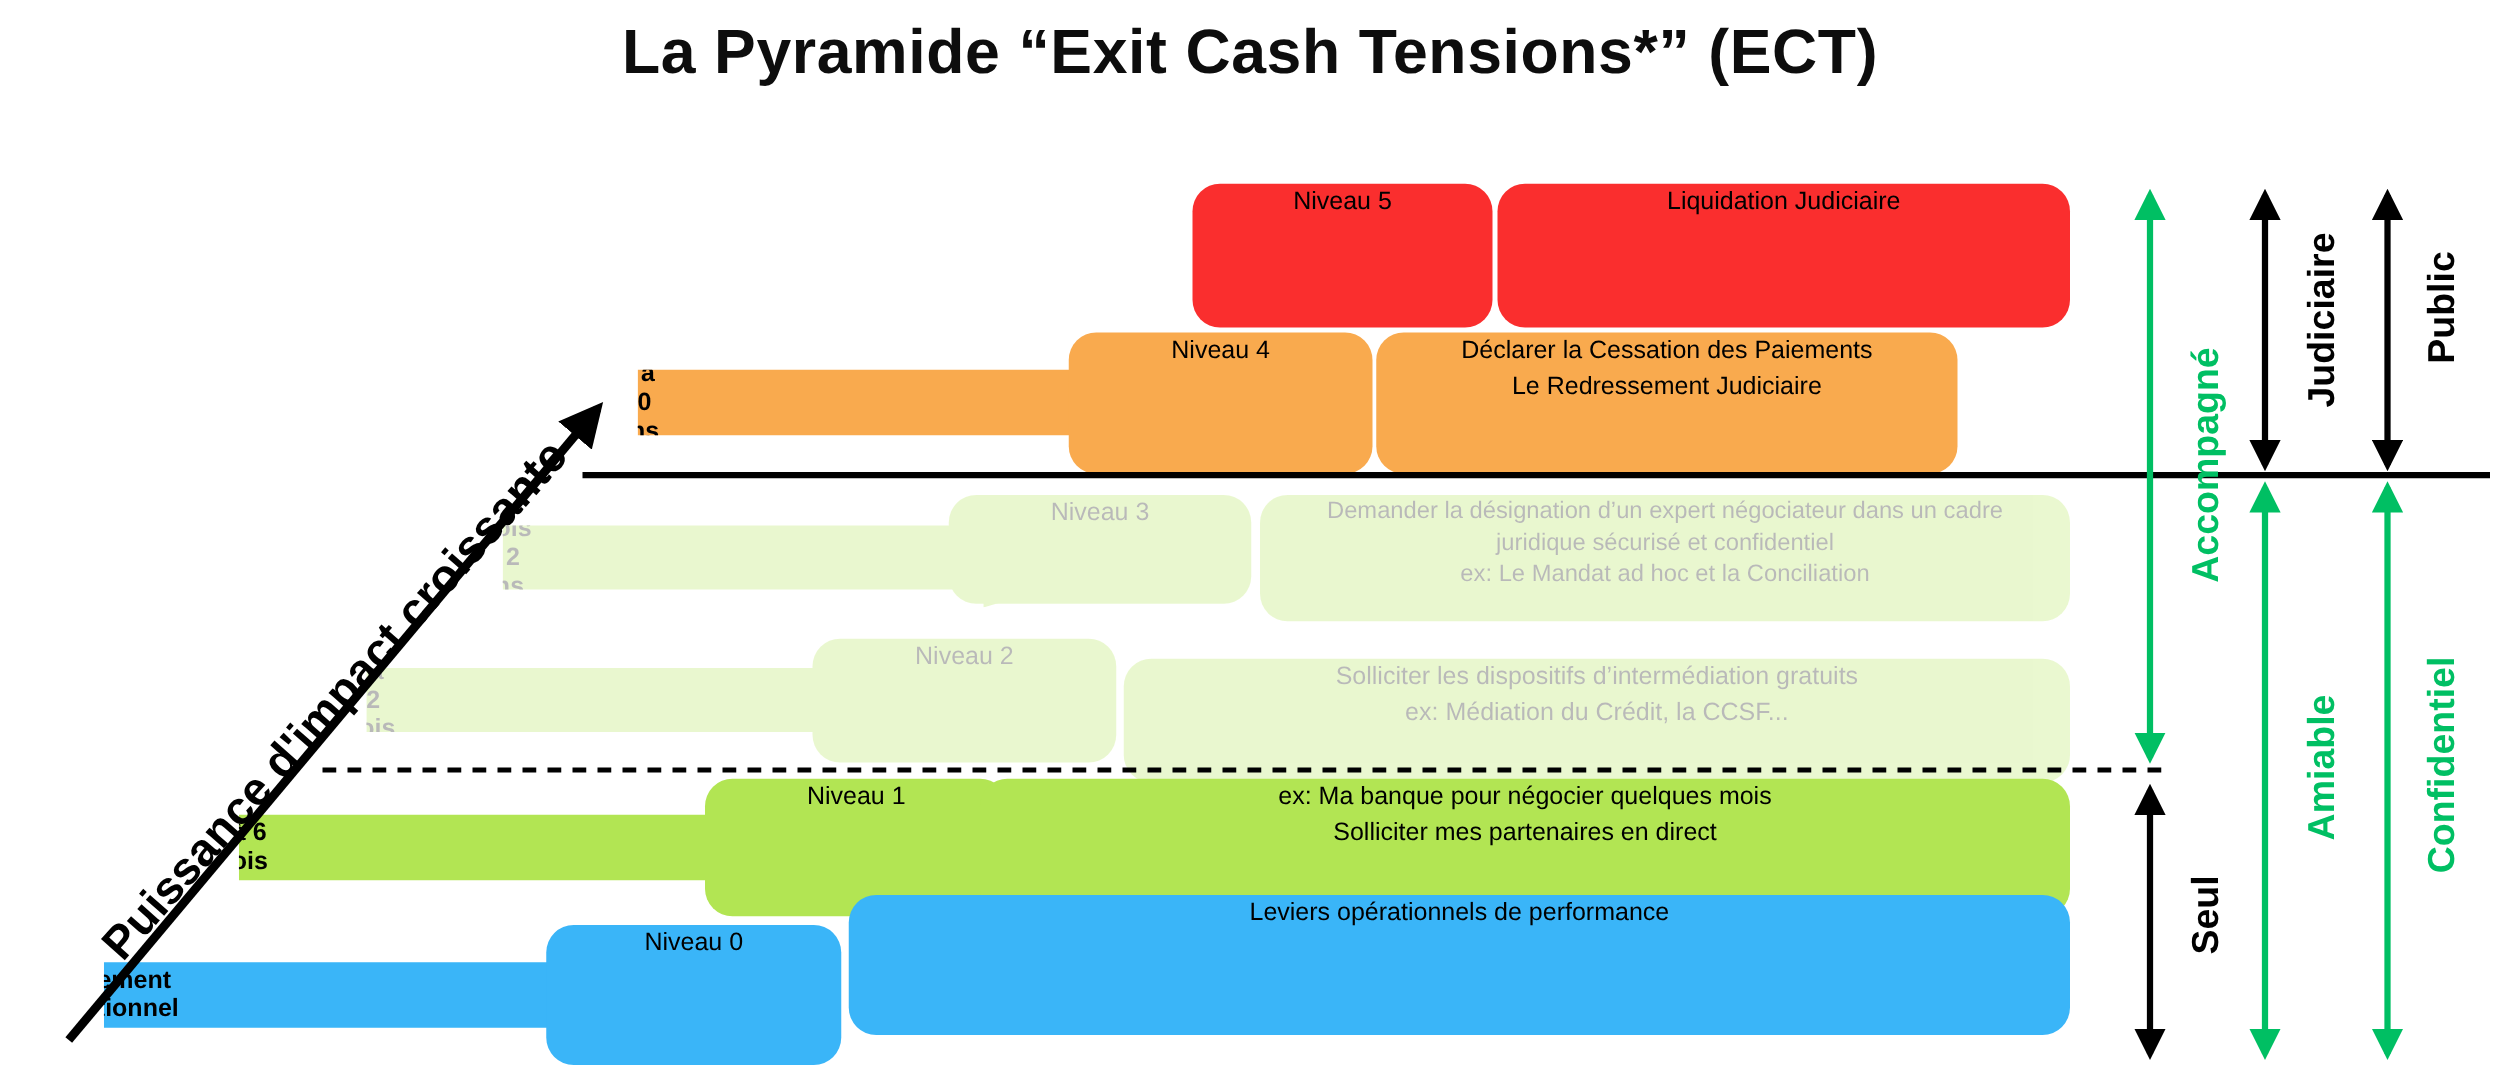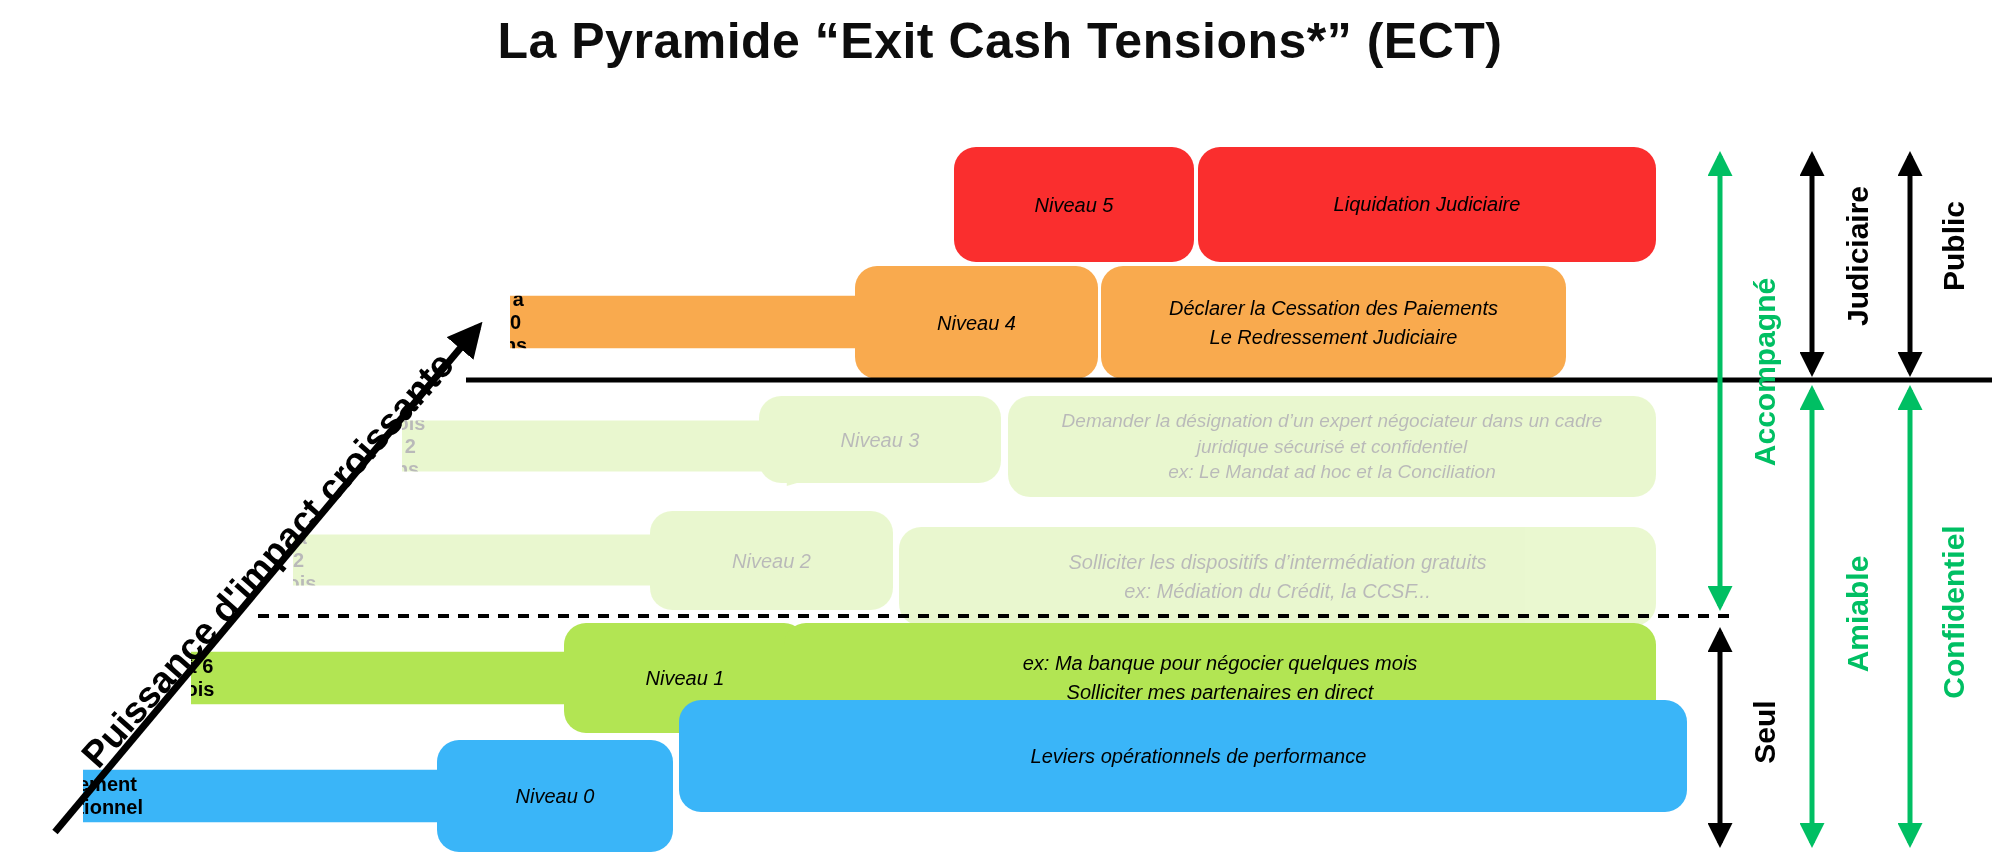--- a/index.html
+++ b/index.html
@@ -6,22 +6,22 @@
   .canvas {
     position:relative; width:2000px; height:867px; background:#ffffff;
     font-family:"Liberation Sans", sans-serif; overflow:hidden; color:#000;
   }
   .title {
     position:absolute; top:12px; left:0; width:2000px; text-align:center;
     font-size:50px; font-weight:bold; letter-spacing:.5px; color:#0d0d0d;
   }
   .box {
     position:absolute; border-radius:22px;
-    display:flex; flex-direction:column; align-items:center; justify-content:center;
-    text-align:center; font-size:20px; line-height:1.4; color:#000;font-style:italic;
+    display:flex; flex-direction:column; align-items:center; 
+    text-align:center; font-size:20px; line-height:1.4; color:#000;
   }
   .desc { line-height:1.45; }
   .blockarrow {
     position:absolute;
     clip-path: polygon(0 18%, 74% 18%, 74% 0, 100% 50%, 74% 100%, 74% 82%, 0 82%);
     display:flex; align-items:center; justify-content:center;
     padding-right:26%; box-sizing:border-box;
     font-weight:bold; font-size:20px; text-align:center;
   }
   .c-blue   { background:#3AB5F8; }
@@ -104,21 +104,21 @@
     <div>ex: Ma banque pour négocier quelques mois</div>
     <div>Solliciter mes partenaires en direct</div>
   </div>
 
   <div class="blockarrow c-blue" style="left:83px; top:755px; width:325px; height:82px;">
     <span>Fondement opérationnel</span>
   </div>
   <div class="box c-blue" style="left:437px; top:740px; width:236px; height:112px;">
     <span>Niveau 0</span>
   </div>
-  <div class="box c-blue desc" style="left:679px; top:700px; width:977px; height:112px;padding-left:31px;">
+  <div class="box c-blue desc" style="left:679px; top:716px; width:977px; height:112px;">
     <div>Leviers opérationnels de performance</div>
   </div>
 
   <svg class="overlay" viewBox="0 0 2000 867">
     <defs>
       <marker id="mb" viewBox="0 0 10 10" refX="8" refY="5" markerWidth="5" markerHeight="5" orient="auto-start-reverse">
         <path d="M0,0 L10,5 L0,10 z" fill="#000000"></path>
       </marker>
       <marker id="mg" viewBox="0 0 10 10" refX="8" refY="5" markerWidth="5" markerHeight="5" orient="auto-start-reverse">
         <path d="M0,0 L10,5 L0,10 z" fill="#00BF63"></path>

